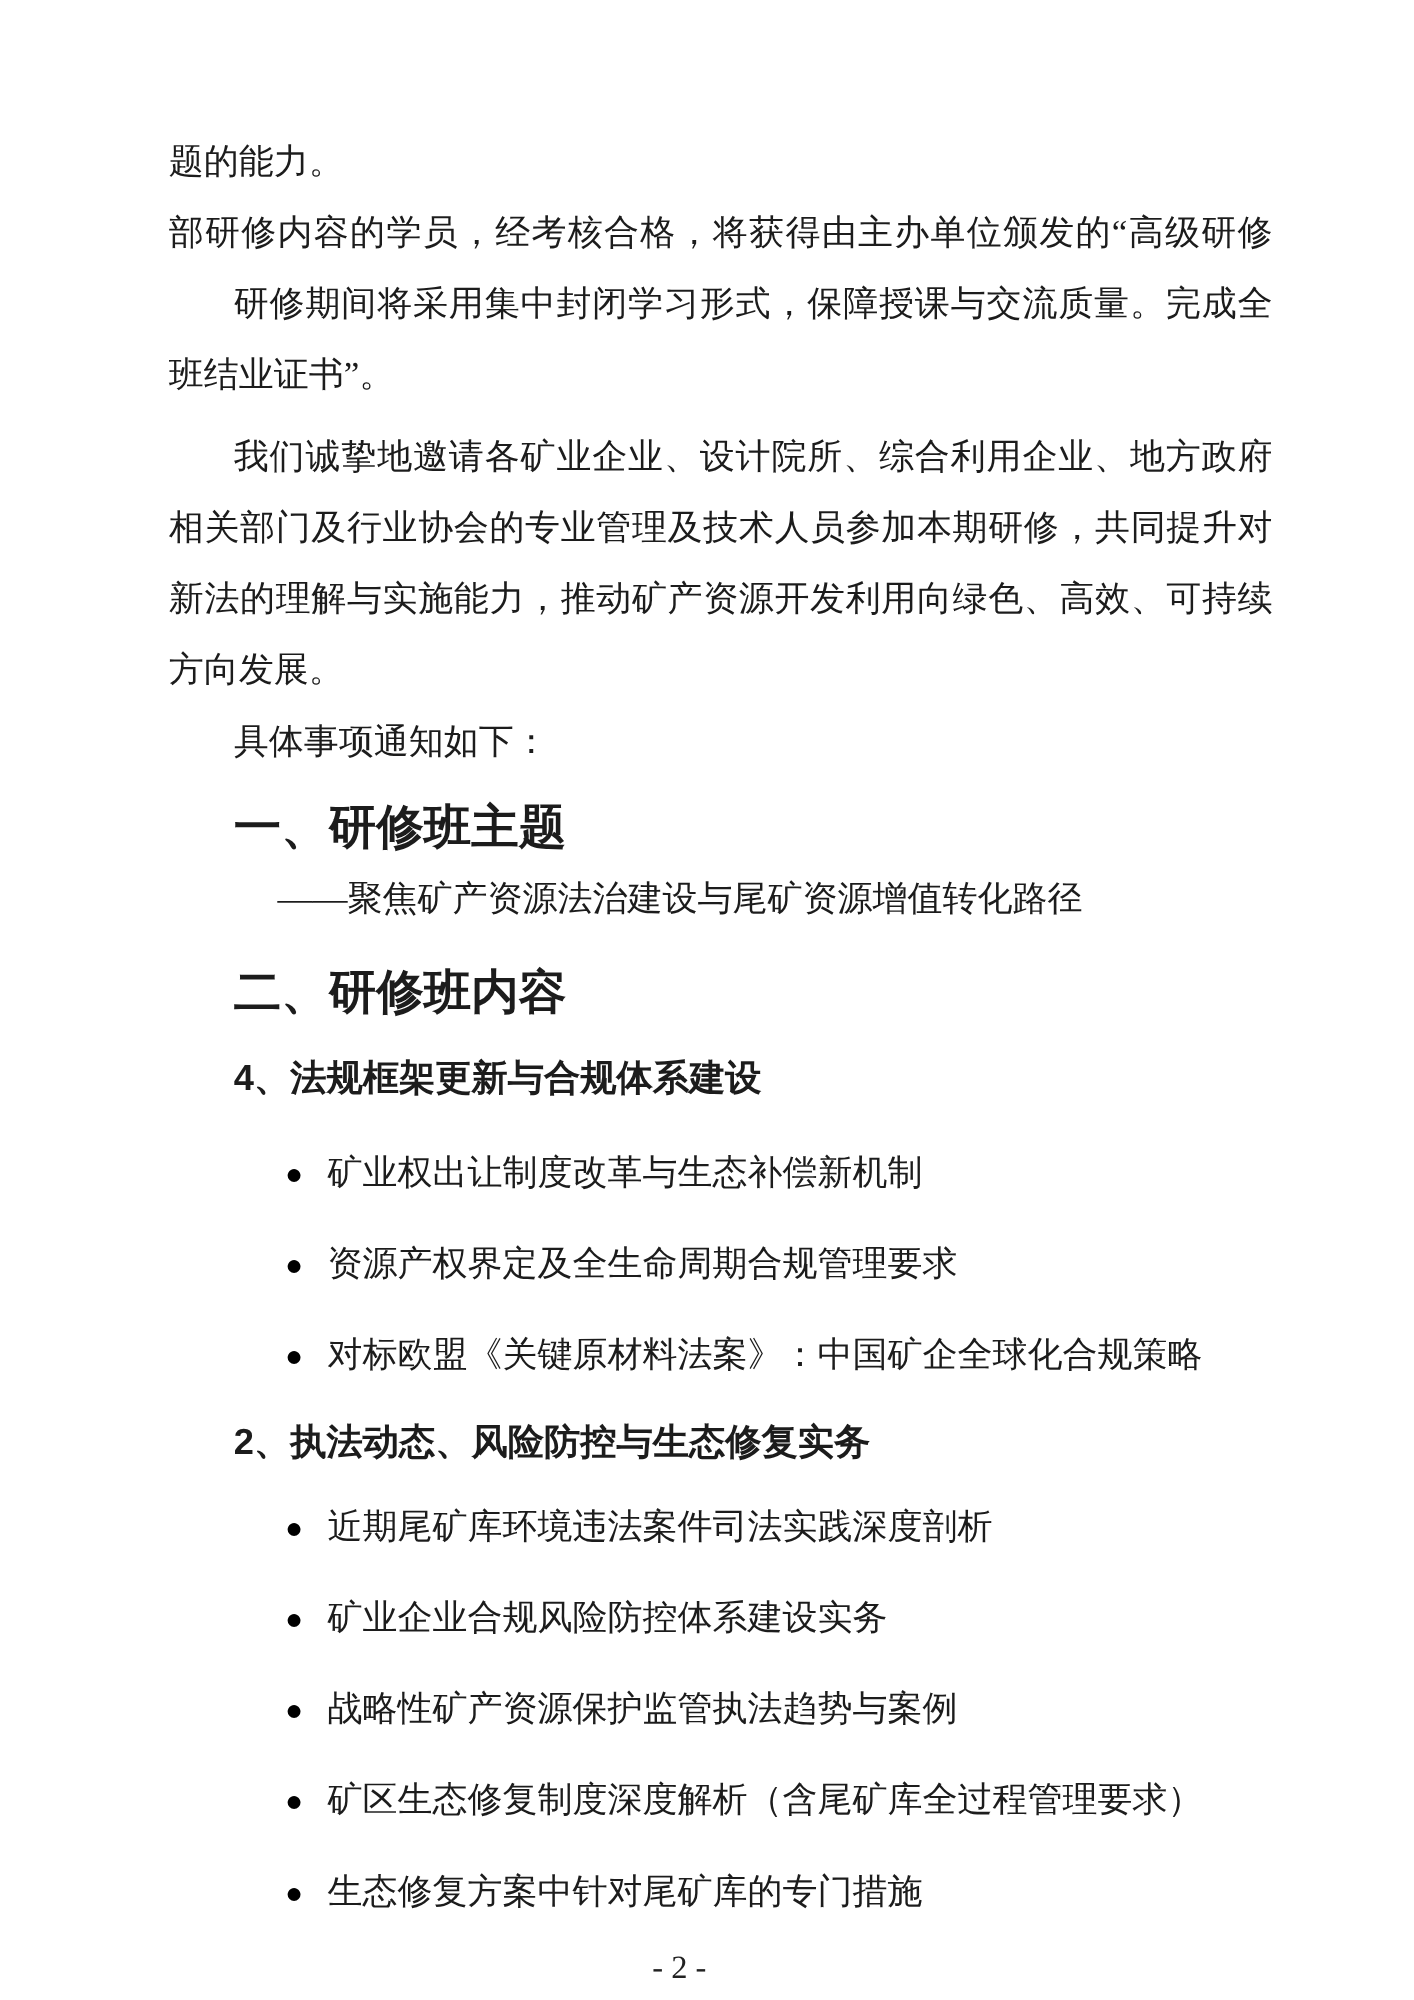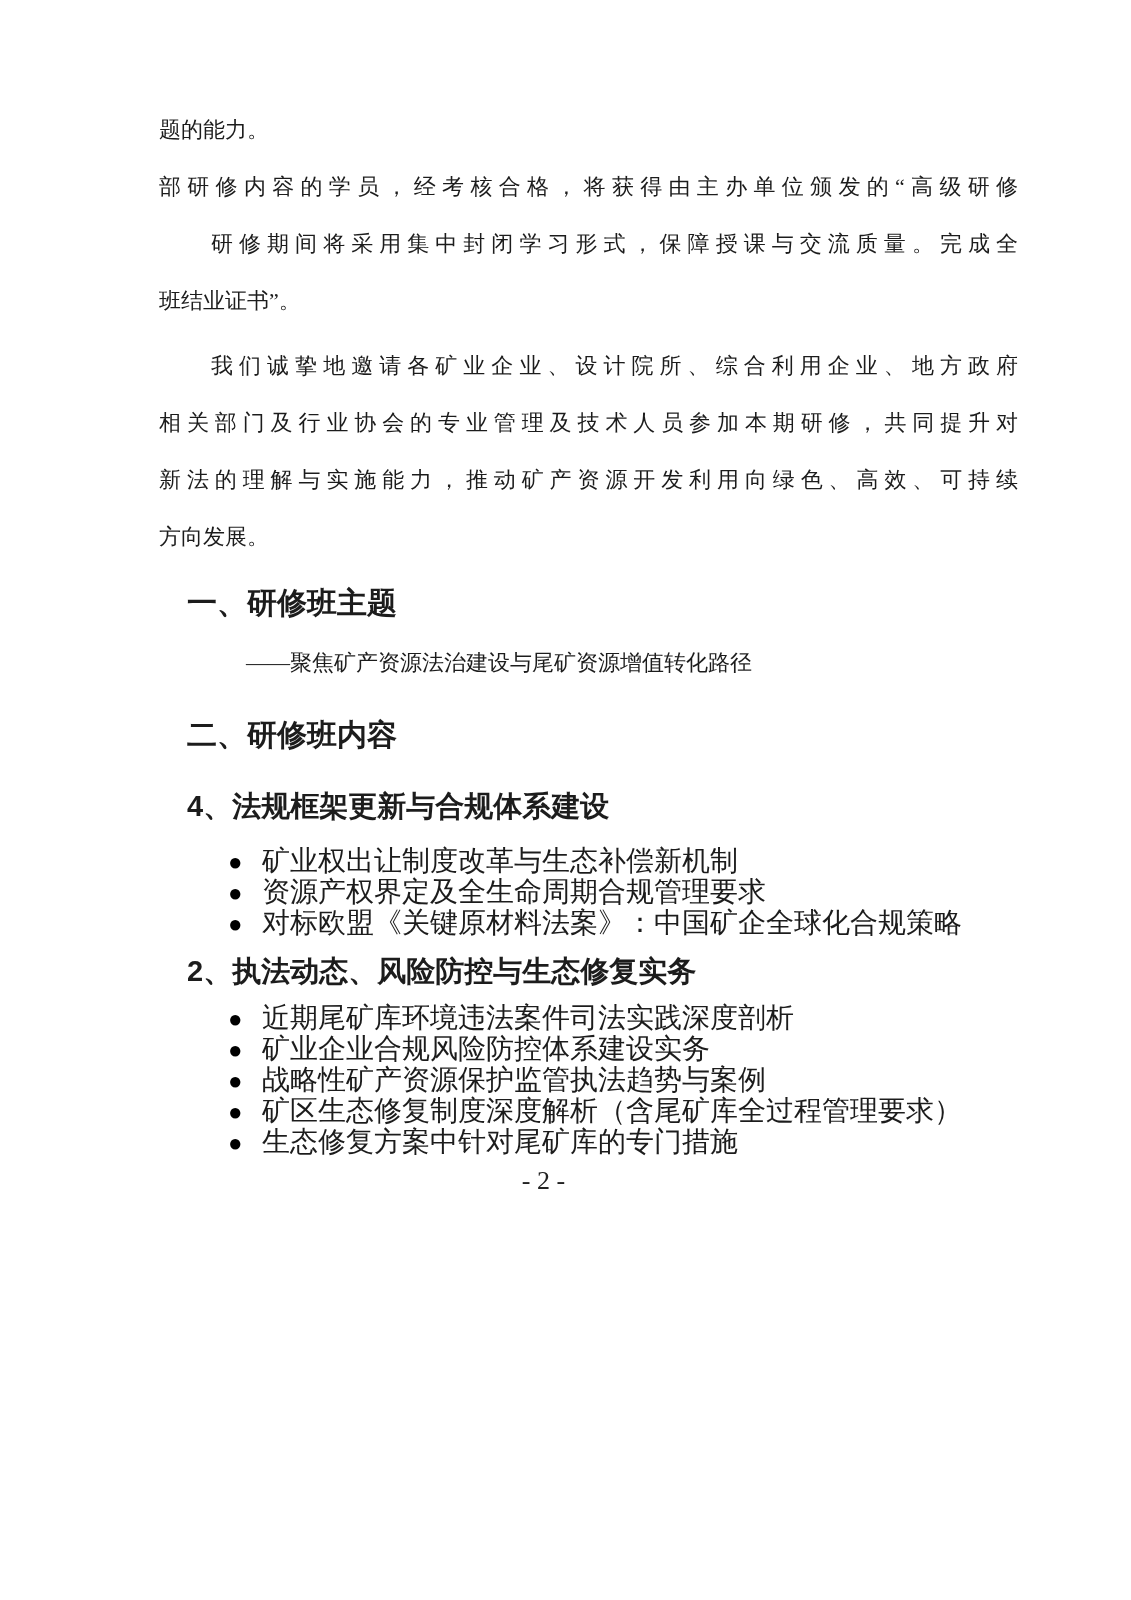--- a/index.html
+++ b/index.html
@@ -13,48 +13,47 @@
     font-family: "Liberation Serif", "DejaVu Serif", serif;
     overflow: hidden;
   }
   .content {
     position: absolute;
     left: 135px;
     top: 101px;
     width: 883px;
   }
   .bodyline {
-    font-size: 22px;
+    font-size: 28px;
     line-height: 57px;
-    margin-left: 24px;
   }
   .just {
     text-align: justify;
     text-align-last: justify;
   }
   .indent { text-indent: 52px; }
   .quoteline { padding-left: 20px; }
   .dashline { padding-left: 87px; font-family: Liberation Serif, serif; }
   .section-heading {
-    font-family: Liberation Mono, monospace;
+    font-family: Liberation Serif, serif;
     font-weight: bold;
-    font-size: 30px;
+    font-size: 38px;
     line-height: 57px;
     padding-left: 52px;
   }
   .topic-title {
     font-family: "Liberation Sans", "DejaVu Sans", sans-serif;
     font-weight: bold;
     font-size: 29px;
     line-height: 57px;
     padding-left: 52px;
   }
   .bullet {
     font-size: 28px;
-    line-height: 29px;
+    line-height: 72px;
     padding-left: 93px;
     white-space: nowrap;
   }
   .dot {
     display: inline-block;
     font-size: 24px;
     width: 28px;
     margin-right: 6px;
     color: #000;
   }
@@ -83,20 +82,21 @@
 
     <div class="bodyline just">部研修内容的学员，经考核合格，将获得由主办单位颁发的“高级研修</div>
     <div class="bodyline just indent">研修期间将采用集中封闭学习形式，保障授课与交流质量。完成全</div>
     <div class="bodyline">班结业证书”。</div>
 
     <div class="bodyline just indent mt8">我们诚挚地邀请各矿业企业、设计院所、综合利用企业、地方政府</div>
     <div class="bodyline just">相关部门及行业协会的专业管理及技术人员参加本期研修，共同提升对</div>
     <div class="bodyline just">新法的理解与实施能力，推动矿产资源开发利用向绿色、高效、可持续</div>
     <div class="bodyline">方向发展。</div>
 
+    <div class="bodyline indent">具体事项通知如下：</div>
 
     <div class="section-heading mt12">一、研修班主题</div>
     <div class="bodyline dashline">——聚焦矿产资源法治建设与尾矿资源增值转化路径</div>
 
     <div class="section-heading mt18">二、研修班内容</div>
 
     <div class="topic-title mt12">4、法规框架更新与合规体系建设</div>
 
     <div class="bullet mt11">
       <span class="dot">●</span><span>矿业权出让制度改革与生态补偿新机制</span>

